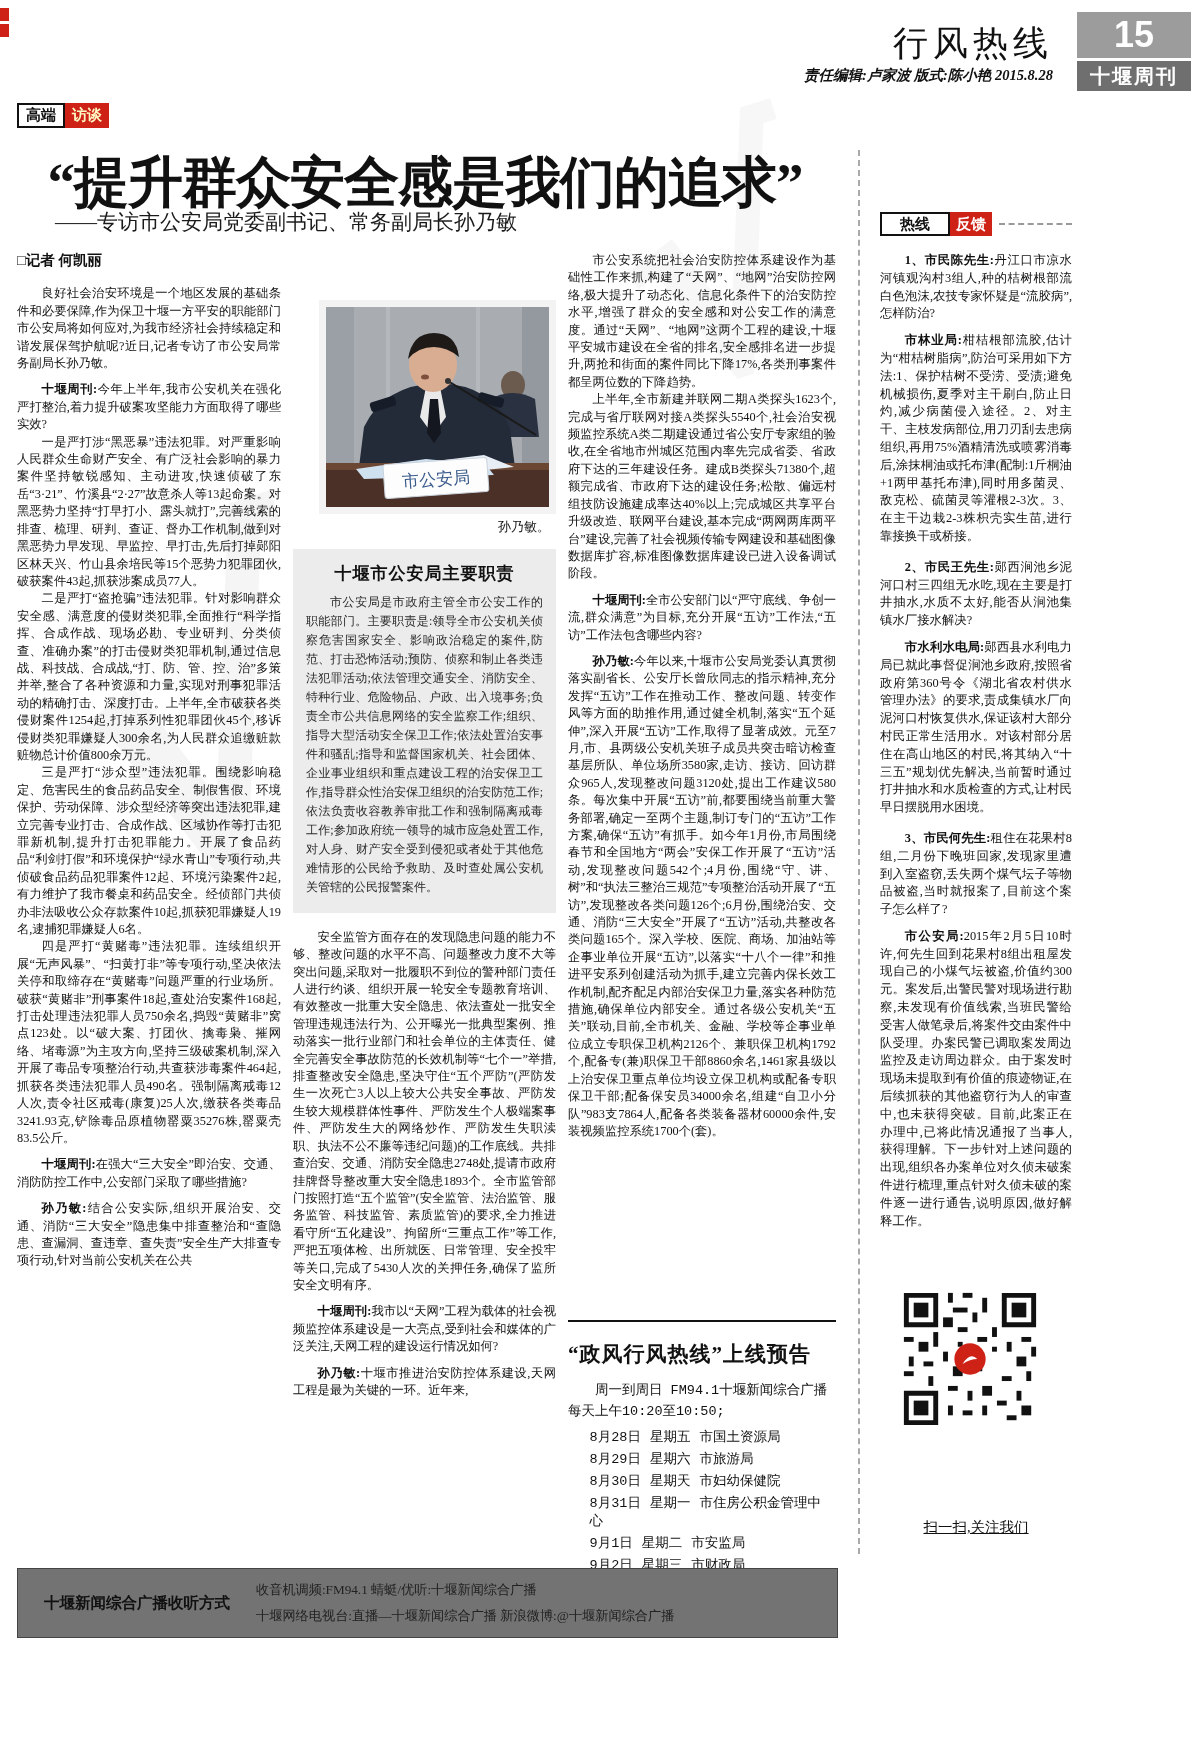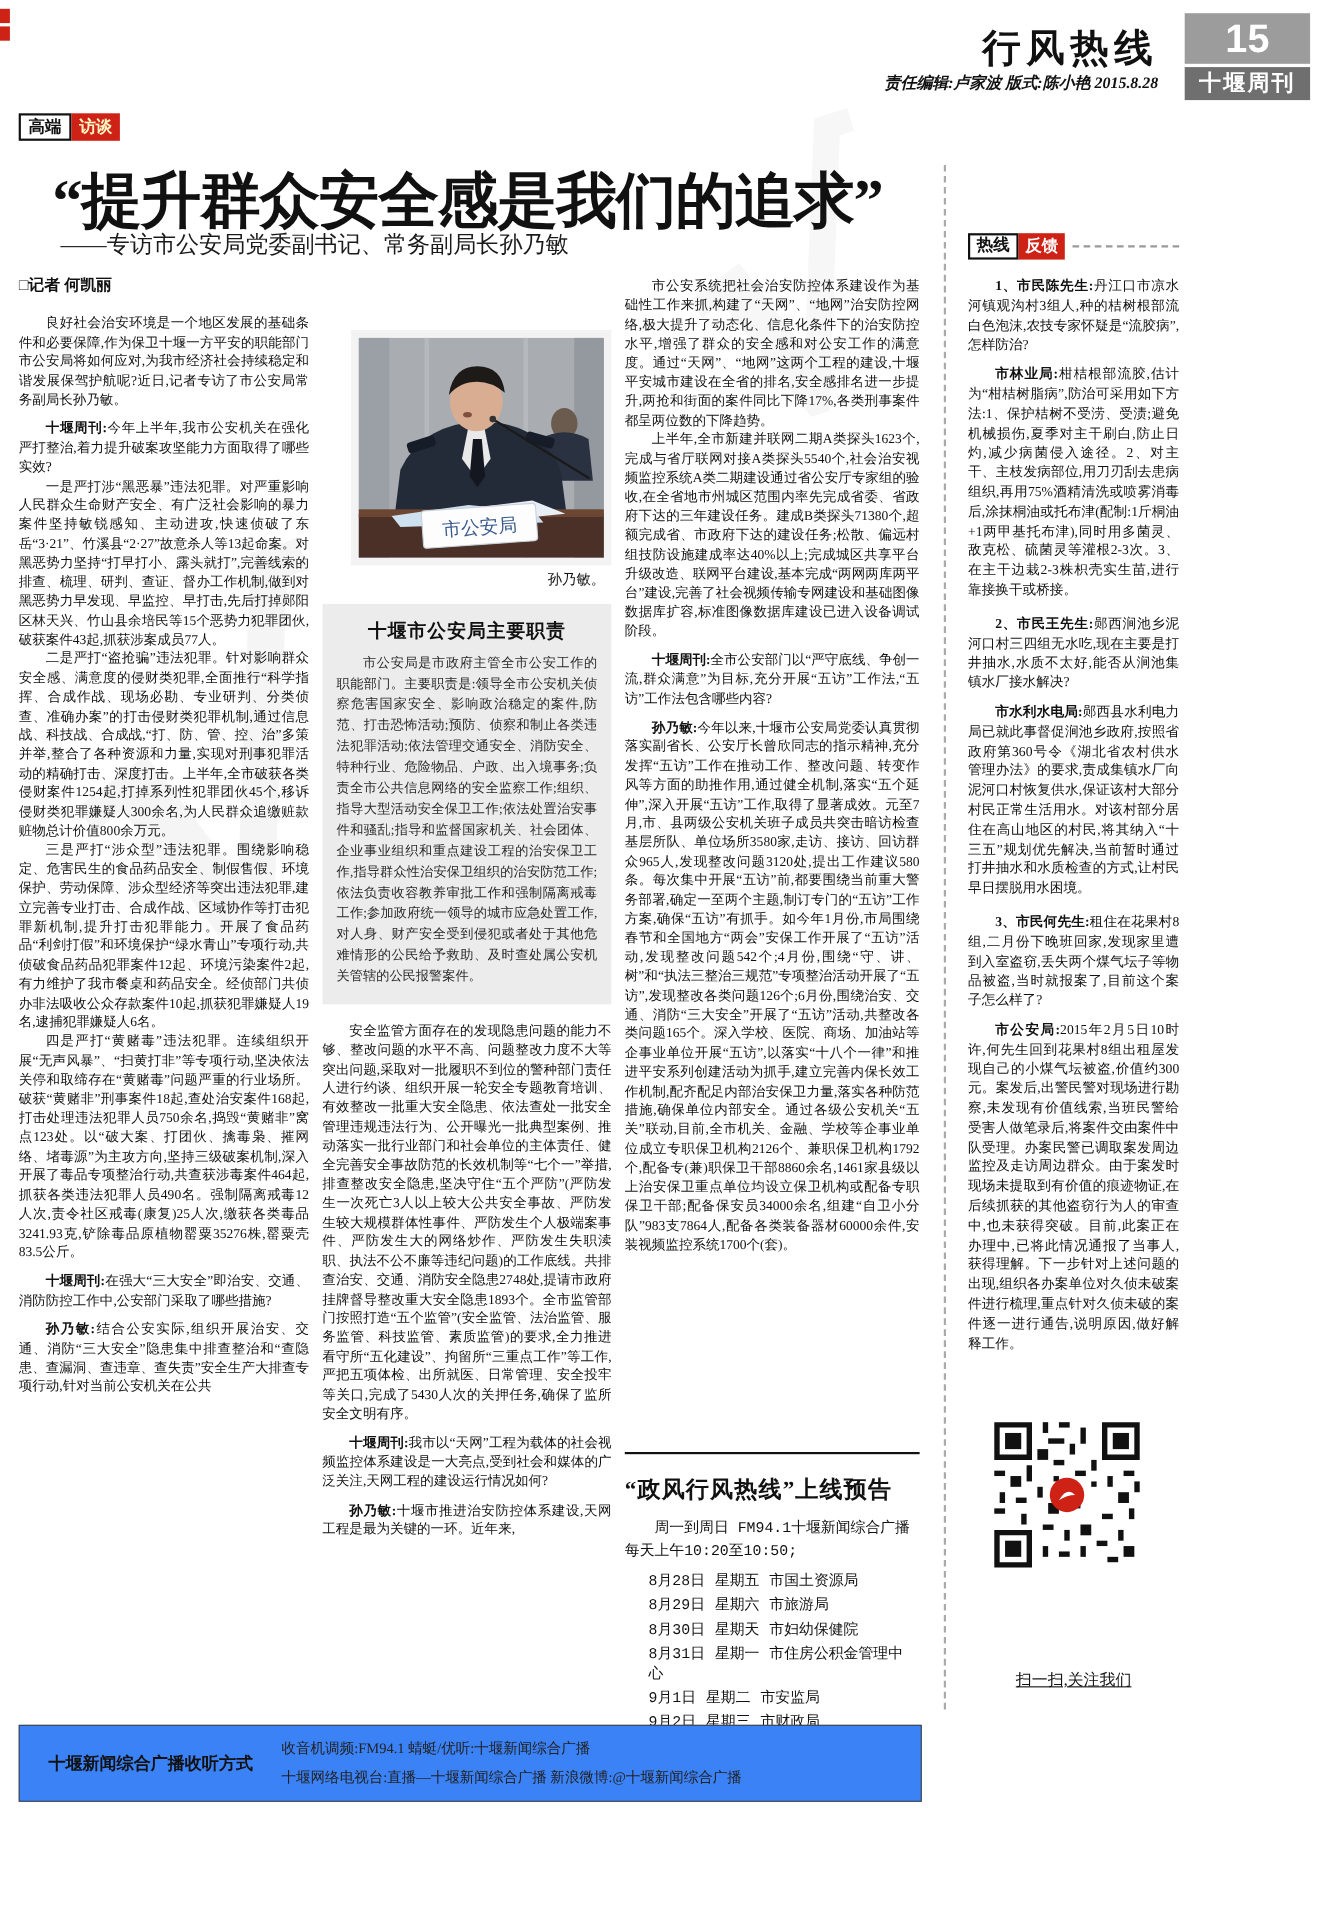--- a/index.html
+++ b/index.html
@@ -6,21 +6,21 @@
   .page{position:relative;width:1200px;height:1749px;background:#fff;overflow:hidden;
         font-family:"Liberation Serif","DejaVu Serif",serif;color:#111;}
   
   .wm{position:absolute;z-index:0;color:#ededed;font-weight:bold;pointer-events:none;
       font-family:"DejaVu Sans",sans-serif;line-height:1;}
   .wm1{left:60px;top:520px;font-size:420px;transform:rotate(-18deg);opacity:.55;}
   .wm2{left:620px;top:120px;font-size:300px;transform:rotate(-18deg);opacity:.4;}
   
   .crop{position:absolute;left:0;width:9px;height:13px;background:#cf2217;}
   
-  .masthead{position:absolute;top:20px;right:147px;font-size:35px;font-weight:bold;
+  .masthead{position:absolute;top:20px;right:147px;font-size:35px;font-weight:normal;
             letter-spacing:5px;z-index:1;}
   .editor-line{position:absolute;top:66px;right:147px;font-size:14.5px;font-weight:bold;
                font-style:italic;z-index:1;}
   .page-box{position:absolute;top:12px;left:1077px;width:114px;z-index:1;text-align:center;}
   .page-num{background:#9c9c9c;color:#fff;font-size:36px;font-weight:bold;height:46px;
             line-height:46px;font-family:"Liberation Sans",sans-serif;}
   .pub-name{background:#6f6f6f;color:#fff;font-size:20px;font-weight:bold;height:30px;
             line-height:30px;margin-top:3px;letter-spacing:2px;}
   
   .kicker{position:absolute;left:17px;top:103px;display:flex;z-index:1;font-size:15px;font-weight:bold;}
@@ -57,32 +57,32 @@
                  font-family:"Liberation Mono","DejaVu Sans Mono",monospace;}
   .sched{margin:0 0 4px;font-size:13.5px;padding-left:1.6em;
          font-family:"Liberation Mono","DejaVu Sans Mono",monospace;}
   .sched span{margin-right:9px;}
   .hotline{margin-top:10px;font-weight:bold;font-size:14.5px;padding-left:.2em;}
   
   .vdash{position:absolute;left:858px;top:150px;height:1404px;border-left:2px dashed #aaa;z-index:0;}
   .sidebar{position:absolute;left:880px;top:212px;width:192px;z-index:1;font-size:12.4px;
            line-height:17.8px;text-align:justify;}
   .sb-badge{display:flex;align-items:center;margin-bottom:16px;font-size:15px;font-weight:bold;}
-  .sb-badge .kl{border:2px solid #111;background:#fff;padding:0 6px;line-height:20px;font-family:Liberation Mono, monospace;}
+  .sb-badge .kl{border:2px solid #111;background:#fff;padding:0 18px;line-height:20px;}
   .sb-badge .kr{background:#cf2217;color:#fff;padding:2px 6px;line-height:20px;}
   .sb-badge .dash{flex:1;border-top:2px dashed #999;margin-left:7px;}
   .hx-item{margin-bottom:13px;}
   .hx-item .para{margin:0;}
   
   .qr{position:absolute;left:899px;top:1288px;width:142px;height:142px;z-index:1;background:#fff;}
   .qr svg{display:block;width:142px;height:142px;}
   .qr-cap{position:absolute;left:880px;top:1518px;width:192px;text-align:center;font-size:14.5px;z-index:1;text-decoration:underline;}
   
   .footer{position:absolute;left:17px;top:1568px;width:821px;height:70px;border:1px solid #444;
-          display:flex;align-items:center;z-index:1;box-sizing:border-box;background:#3b82f6;}
+          display:flex;align-items:center;z-index:1;box-sizing:border-box;background:#737373;}
   .f-label{width:238px;text-align:center;font-weight:bold;font-size:15.5px;flex-shrink:0;}
   .f-lines{flex:1;font-size:13.2px;line-height:26px;font-weight:normal;color:#222;}
 </style>
 </head>
 <body>
 
 <div class="page">
 
   <div class="wm wm1">√</div>
   <div class="wm wm2">√</div>

